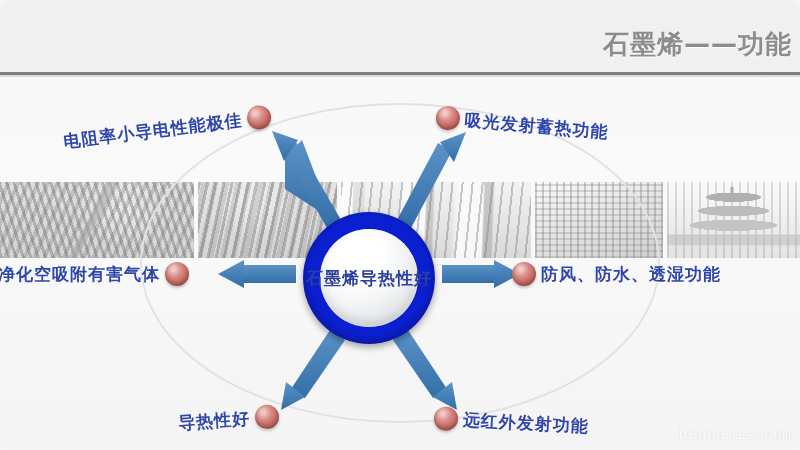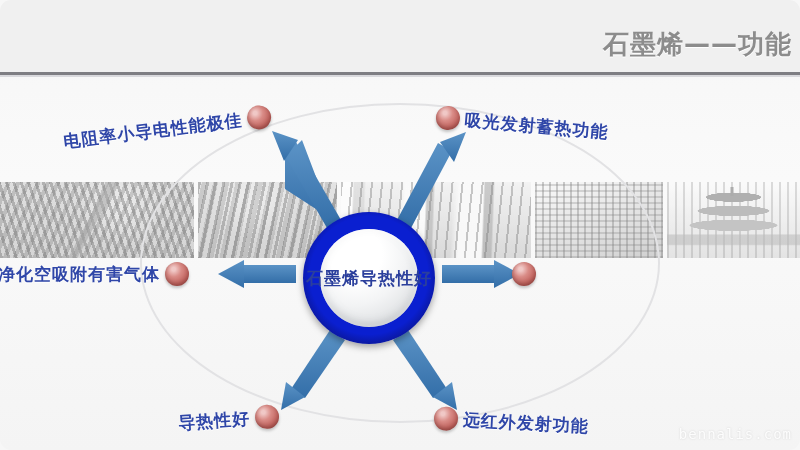--- a/index.html
+++ b/index.html
@@ -329,20 +329,21 @@
     <span class="node-label">吸光发射蓄热功能</span>
   </div>
 
   <div class="node" id="node-l">
     <span class="node-label">净化空吸附有害气体</span>
     <span class="sphere"></span>
   </div>
 
   <div class="node" id="node-r">
     <span class="sphere"></span>
+    <span class="node-label">防风、防水、透湿功能</span>
   </div>
 
   <div class="node" id="node-bl">
     <span class="node-label">导热性好</span>
     <span class="sphere"></span>
   </div>
 
   <div class="node" id="node-br">
     <span class="sphere"></span>
     <span class="node-label">远红外发射功能</span>

